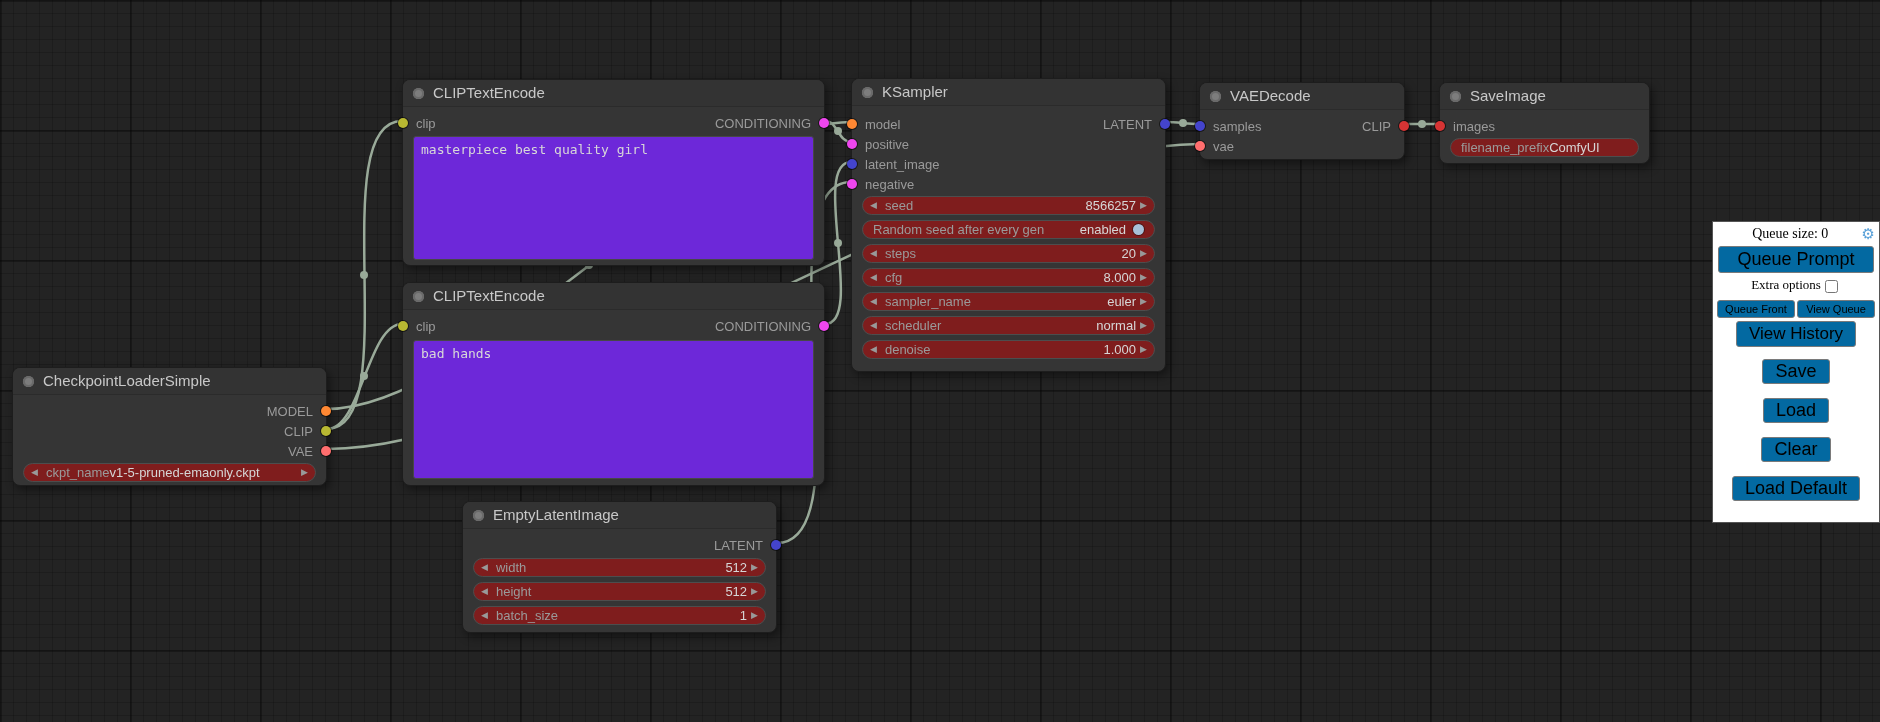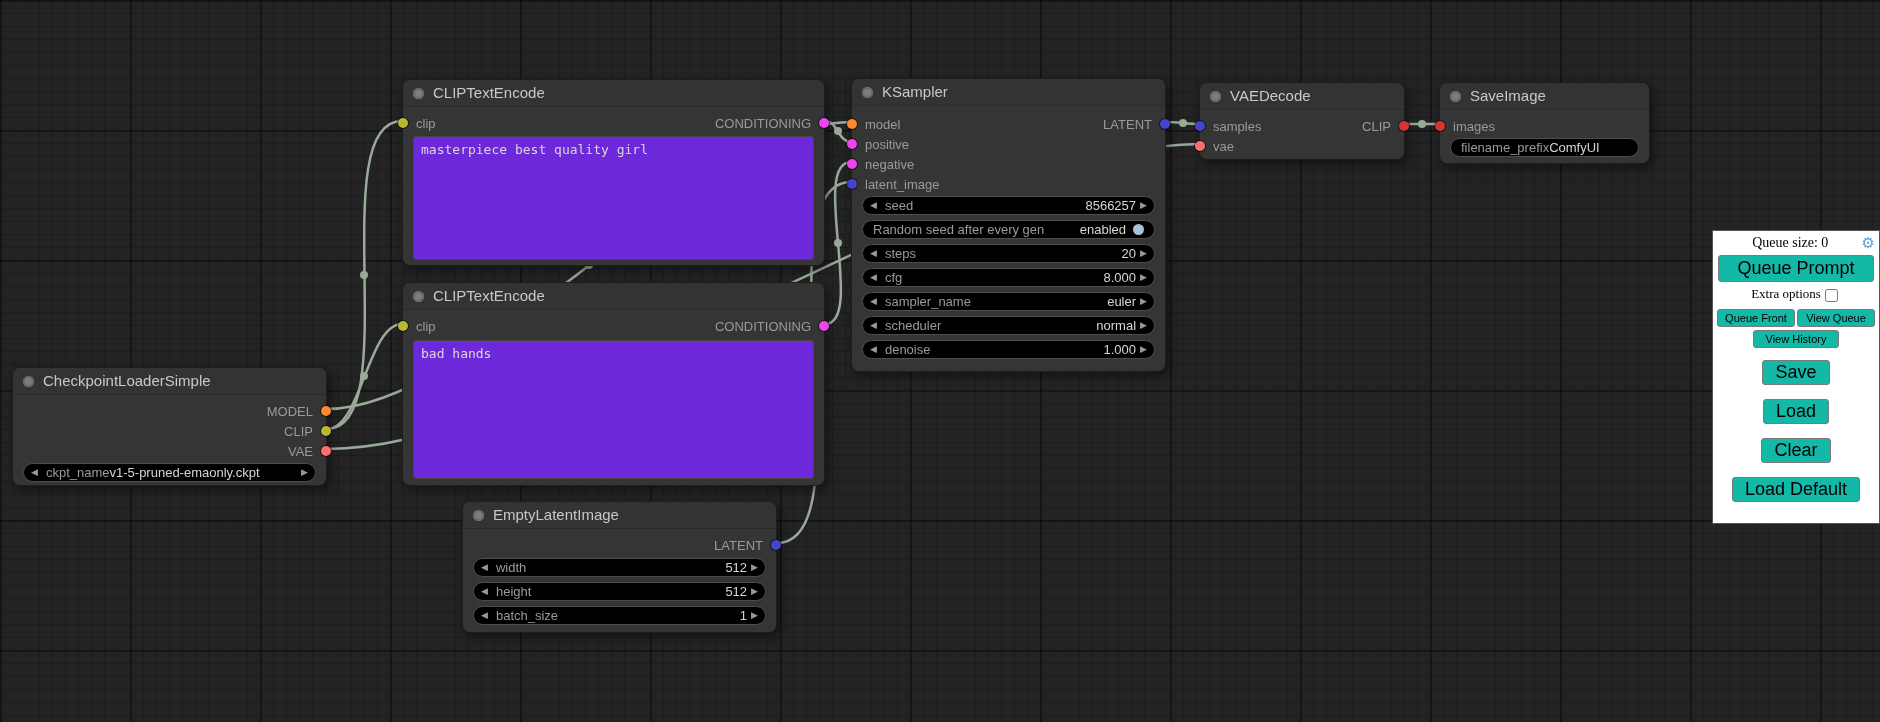--- a/index.html
+++ b/index.html
@@ -31,21 +31,21 @@
   .slots{padding-top:6px;}
   .slots.pad8{padding-top:8px;}
   .row{height:20px;position:relative;display:flex;align-items:center;}
   .in-label{margin-left:13px;}
   .out-label{margin-left:auto;margin-right:13px;}
   .dot{position:absolute;top:5px;width:10px;height:10px;border-radius:50%;
     background:#888;box-shadow:0 0 0 1px rgba(0,0,0,0.55);}
   .in-dot{left:-5px;}
   .out-dot{right:-5px;}
   .widget{
-    height:19px;margin:0 10px 5px 10px;background:#000000;border:1px solid #4d4d4d;
+    height:19px;margin:0 10px 5px 10px;background:#7f1d1d;border:1px solid #4d4d4d;
     border-radius:10px;display:flex;align-items:center;padding:0 7px;
     box-sizing:border-box;font-size:13px;color:#9a9a9a;white-space:nowrap;overflow:hidden;
   }
   .widget.mt2{margin-top:2px;}
   .widget.mt3{margin-top:3px;}
   .arr{font-size:9px;color:#999;line-height:19px;cursor:pointer;}
   .wlabel{margin-left:8px;text-align:right;}
   .wvalue{margin-left:auto;margin-right:4px;color:#d6d6d6;}
   .widget.centerv .wvalue{flex:1;text-align:left;margin:0;}
   .widget.textw{padding:0 10px;}
@@ -53,37 +53,37 @@
     box-shadow:0 0 0 1px rgba(0,0,0,0.4);}
   textarea.prompt{
     display:block;margin:3px 10px 0 10px;width:calc(100% - 20px);box-sizing:border-box;
     background:#6d28d9;color:#d8d8d8;border:1px solid #474747;border-radius:3px;
     font-family:"DejaVu Sans Mono", monospace;font-size:13px;padding:5px 7px;
     resize:none;overflow:hidden;outline:none;
   }
   
   
   .menu{
-    position:absolute;left:1712px;top:230px;width:166px;z-index:3;background:#ffffff;
+    position:absolute;left:1712px;top:221px;width:166px;z-index:3;background:#ffffff;
     border:1px solid #555;color:#000;text-align:center;padding-bottom:7px;
     font-family:"Liberation Serif", serif;font-size:14px;
   }
   .menu-top{display:flex;align-items:center;padding:4px 4px 2px 6px;}
   .menu-top .qsize{flex:1;text-align:center;}
   .gear{color:#58a0d8;font-size:15px;cursor:pointer;font-family:"DejaVu Sans",sans-serif;line-height:14px;}
   .menu button{
-    font-family:"Liberation Sans", sans-serif;background:#14b8a6;border:1px solid #7a7a7a;
+    font-family:"Liberation Sans", sans-serif;background:#0369a1;border:1px solid #7a7a7a;
     border-radius:3px;color:#000;cursor:pointer;
   }
   .btn-queue{display:block;width:calc(100% - 10px);margin:2px 5px 4px 5px;font-size:18px;padding:2px 0;}
   .extra-row{margin:2px 0 4px 0;font-size:13px;}
   .extra-row input{vertical-align:middle;margin-left:4px;}
   .small-row{display:flex;gap:2px;margin:0 4px;}
   .small-row button{flex:1;font-size:11px;padding:2px 0;}
-  .btn-history{font-size:11px;padding:2px 12px;margin-top:3px;}
+  .btn-history{font-size:17px;padding:2px 12px;margin-top:3px;}
   .btn-big{display:block;margin:4px auto 14px auto;font-size:18px;padding:1px 12px;}
   .btn-save{margin-top:12px;}
 </style>
 </head>
 <body>
 
 <div class="canvas">
 
   <svg class="links" width="1880" height="722">
     <g fill="none" stroke-width="2.5" stroke="#99aa99">
@@ -210,26 +210,26 @@
         <span class="dot in-dot" data-port-color="colors.port_model" style="background: rgb(255, 136, 51);"></span>
         <span class="in-label">model</span>
         <span class="out-label">LATENT</span>
         <span class="dot out-dot" data-port-color="colors.port_latent" style="background: rgb(68, 68, 204);"></span>
       </div>
       <div class="row">
         <span class="dot in-dot" data-port-color="colors.port_conditioning" style="background: rgb(238, 70, 238);"></span>
         <span class="in-label">positive</span>
       </div>
       <div class="row">
+        <span class="dot in-dot" data-port-color="colors.port_latent" style="background: rgb(68, 68, 204);"></span>
+        <span class="in-label">latent_image</span>
+      </div>
+      <div class="row">
         <span class="dot in-dot" data-port-color="colors.port_conditioning" style="background: rgb(238, 70, 238);"></span>
         <span class="in-label">negative</span>
-      </div>
-      <div class="row">
-        <span class="dot in-dot" data-port-color="colors.port_latent" style="background: rgb(68, 68, 204);"></span>
-        <span class="in-label">latent_image</span>
       </div>
     </div>
     <div class="widget mt2">
       <span class="arr">◀</span>
       <span class="wlabel">seed</span>
       <span class="wvalue">8566257</span>
       <span class="arr">▶</span>
     </div>
     <div class="widget textw">
       <span>Random seed after every gen</span>

